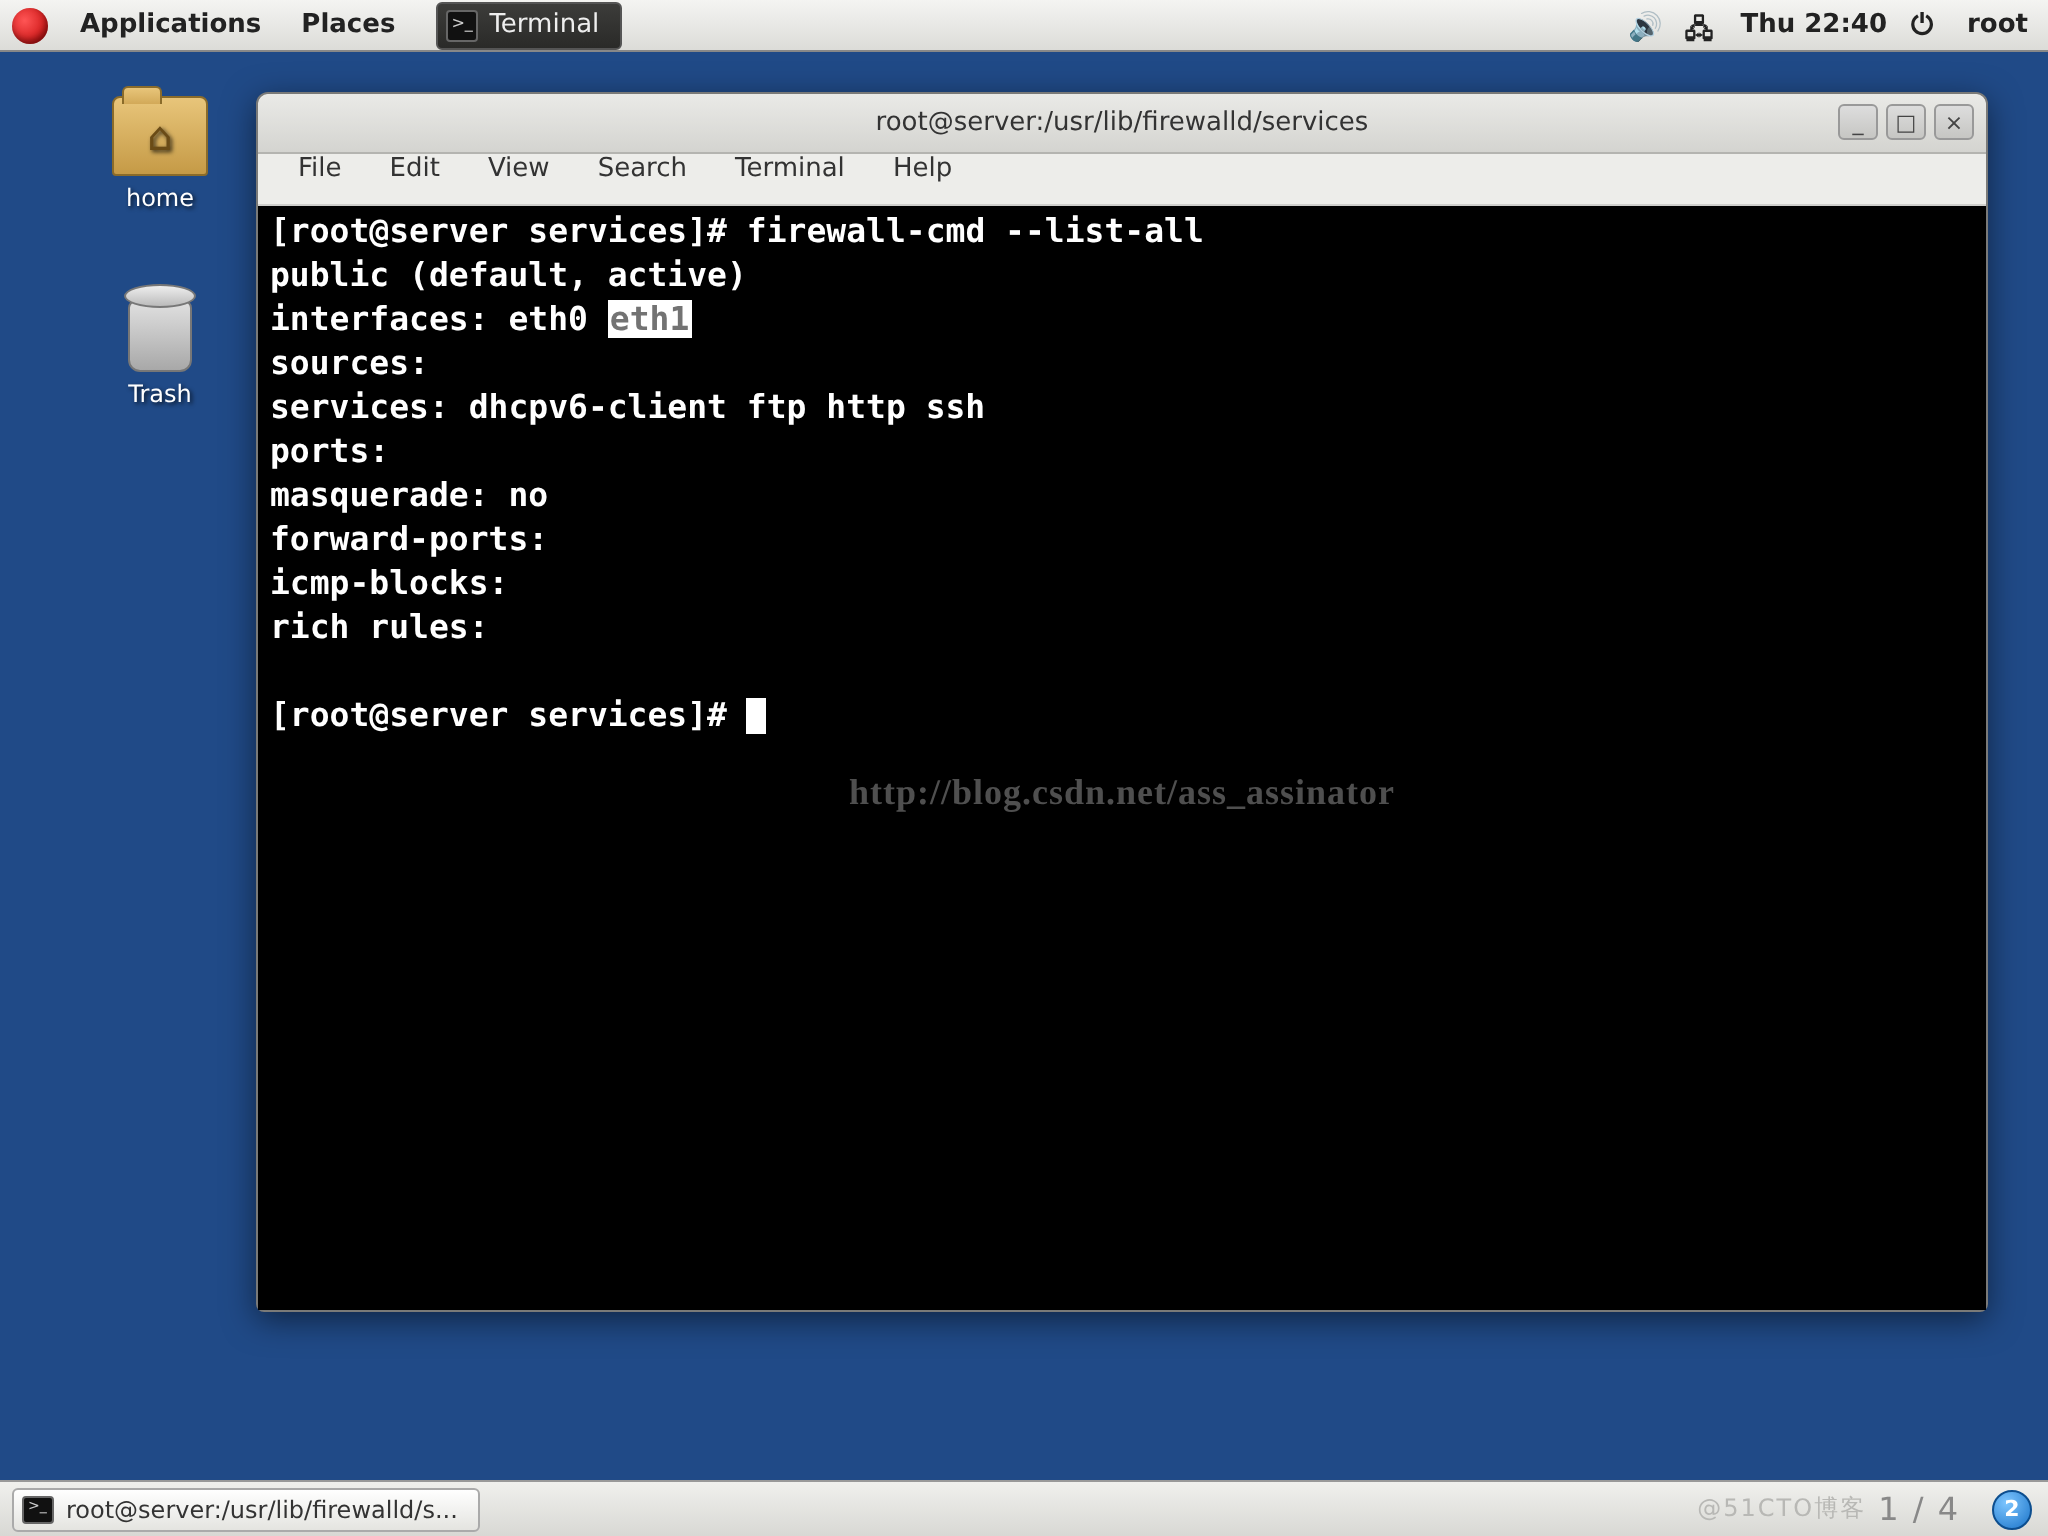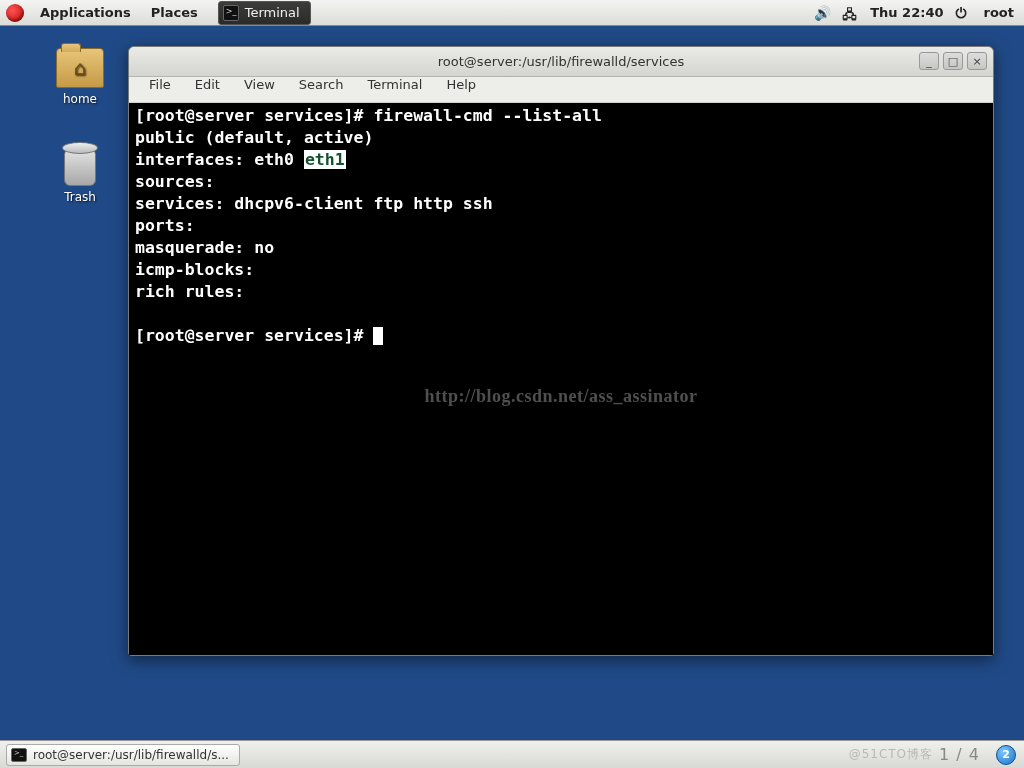--- a/index.html
+++ b/index.html
@@ -43,21 +43,21 @@
     background: #ededea; border: 1px solid #7a7a78; border-radius: 6px 6px 4px 4px; box-shadow: 0 4px 16px rgba(0,0,0,.5); display:flex; flex-direction:column; }
   .titlebar { height: 30px; display:flex; align-items:center; justify-content:center; position:relative;
     background: linear-gradient(#eaeae7,#d4d4d0); border-bottom: 1px solid #b4b4b0; border-radius:6px 6px 0 0; font-size:13px; font-weight:normal; color:#333; }
   .win-controls { position:absolute; right:6px; top:5px; display:flex; gap:4px; }
   .win-btn { width:20px; height:18px; background: linear-gradient(#ddd,#c6c6c3); border:1px solid #999; border-radius:3px;
     display:flex; align-items:center; justify-content:center; font-size:11px; color:#444; cursor:default; }
   .menubar { height: 26px; background:#ededea; border-bottom:1px solid #cfcfcc; display:flex; align-items:flex-start; padding:0 8px; font-size:13px; color:#333; }
   .menubar span { padding: 0 12px; cursor:default; }
   .terminal-body { flex:1; background:#000; color:#fff; font-family: "DejaVu Sans Mono","Liberation Mono",monospace;
     font-size:16.5px; line-height:22px; padding: 2px 6px 4px 6px; position:relative; overflow:hidden; font-weight: bold; }
-  .terminal-body .hl { background:#fff; color:#14532d; padding:0 1px; }
+  .terminal-body .hl { background:#fff; color:#737373; padding:0 1px; }
   .terminal-body .cursor { display:inline-block; width:10px; height:18px; background:#fff; vertical-align:text-bottom; }
   .watermark { position:absolute; left:0; right:0; top:282px; text-align:center; color:#4f4f4f; font-family: serif; font-size:18px; pointer-events:none; letter-spacing:.5px; }
 
   
   .bottom-panel { position:absolute; left:0; right:0; bottom:0; height:28px;
     background: linear-gradient(#f0f0ed,#d8d8d4); border-top:1px solid #999; display:flex; align-items:center; font-size:12px; color:#333; }
   .bottom-panel .task { display:flex; align-items:center; height:22px; margin-left:6px; padding:0 10px 0 4px;
     background: linear-gradient(#fff,#e4e4e0); border:1px solid #aaa; border-radius:3px; max-width:260px; overflow:hidden; white-space:nowrap; }
   .bottom-panel .task .term-icon { width:16px; height:14px; margin-right:6px; background:#111; border:1px solid #666; border-radius:2px; position:relative; }
   .bottom-panel .task .term-icon::after { content:">_"; color:#ccc; font-size:7px; position:absolute; top:0; left:2px; }
@@ -117,20 +117,21 @@
     <span>Help</span>
   </div>
   <div class="terminal-body">
     <div><span>[root@server services]# </span><span>firewall-cmd --list-all</span></div>
     <div>public (default, active)</div>
     <div><span>  interfaces: eth0 </span><span class="hl">eth1</span></div>
     <div>  sources:</div>
     <div>  services: dhcpv6-client ftp http ssh</div>
     <div>  ports:</div>
     <div>  masquerade: no</div>
+    <div>  forward-ports:</div>
     <div>  icmp-blocks:</div>
     <div>  rich rules:</div>
     <div>&nbsp;</div>
     <div><span>[root@server services]# </span><span class="cursor"></span></div>
     <div class="watermark">http://blog.csdn.net/ass_assinator</div>
   </div>
 </div>
 
 <div class="bottom-panel">
   <div class="task">

